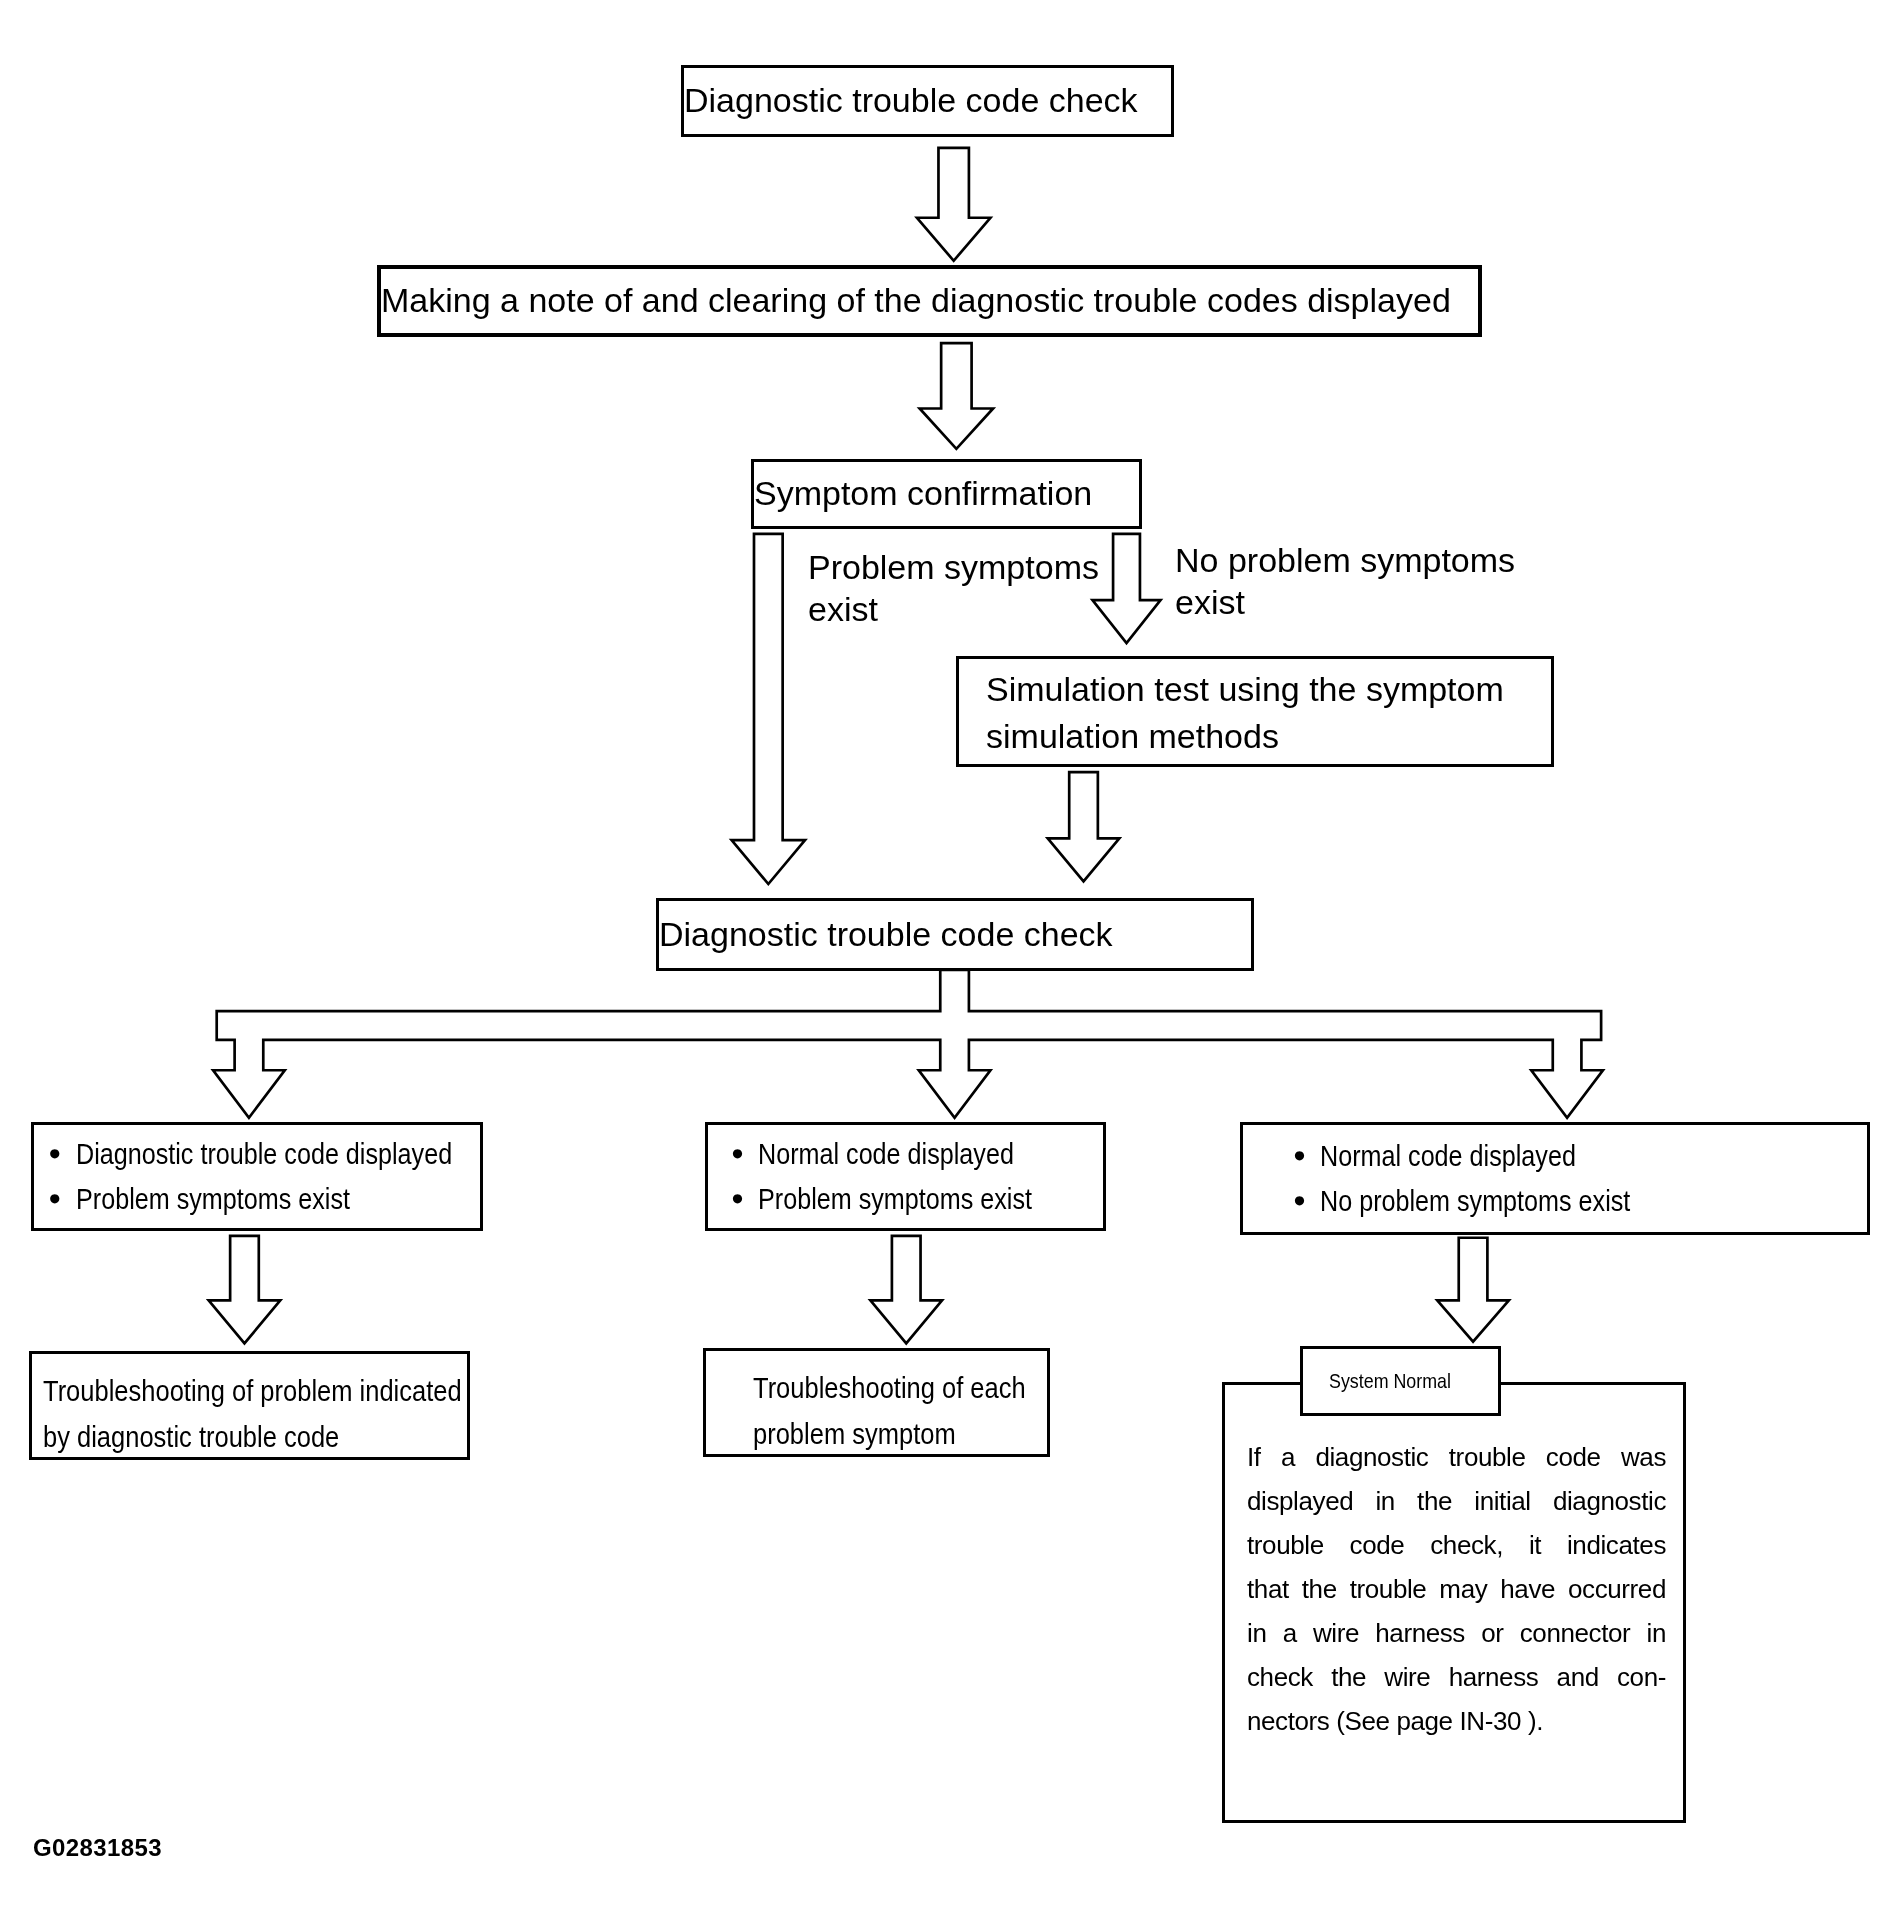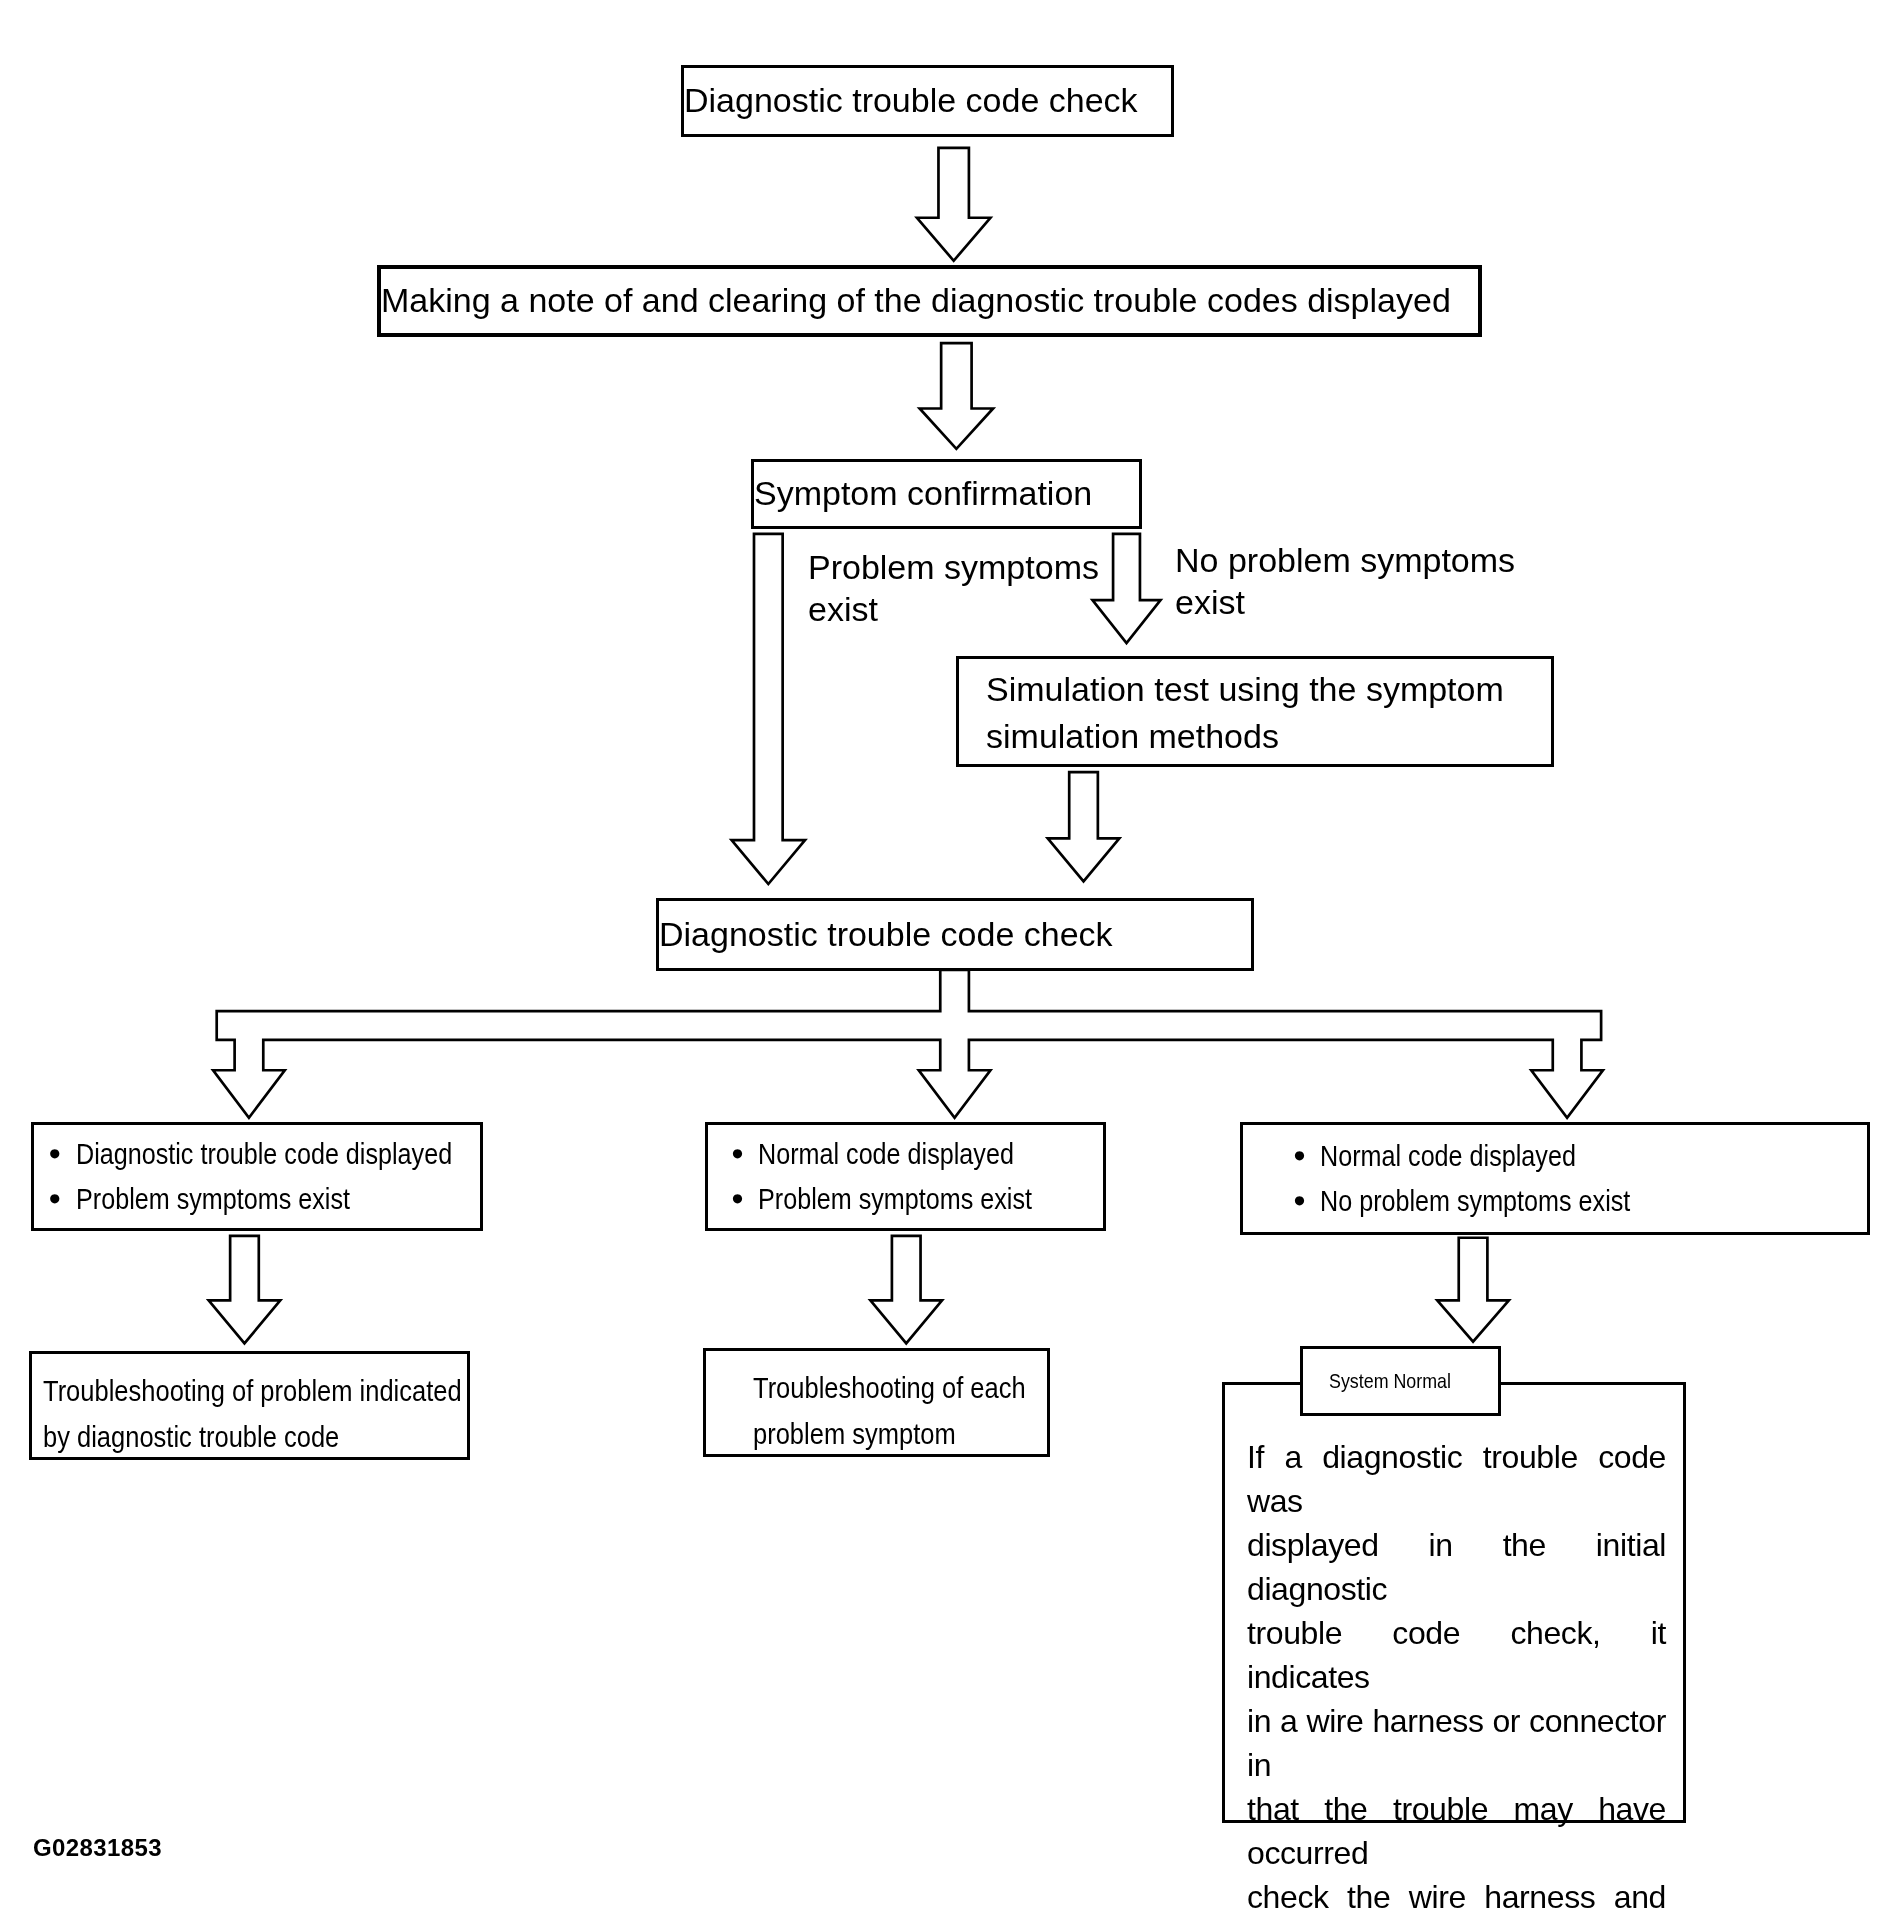--- a/index.html
+++ b/index.html
@@ -28,21 +28,21 @@
   .result .row { line-height:45px; }
   .lbl { position:absolute; font-size:34px; line-height:42px; }
   .lbl div { white-space:nowrap; }
   .bigbox { position:absolute; box-sizing:border-box; background:var(--paper); border:3.6px solid var(--ink); }
   .sysbox {
     position:absolute; box-sizing:border-box; background:var(--paper); border:3.6px solid var(--ink);
     display:flex; align-items:center; justify-content:center; font-size:21px;
   }
   .para { position:absolute; }
   .pline {
-    font-size:32px; line-height:44px; letter-spacing:-0.4px;
+    font-size:26px; line-height:44px; letter-spacing:-0.4px;
     text-align:justify; text-align-last:justify;
   }
   .pline.end { text-align-last:left; }
   .figcode { position:absolute; font-size:24px; font-weight:bold; letter-spacing:0.4px; }
 </style>
 </head>
 <body>
 
 <div class="canvas">
 
@@ -130,22 +130,22 @@
     <div class="row"><span class="rtxt">Troubleshooting of each</span></div>
     <div class="row"><span class="rtxt">problem symptom</span></div>
   </div>
 
   <div class="bigbox" style="left:1222px;top:1382px;width:464px;height:441px;"></div>
 
   <div class="para" style="left:1247px;top:1435px;width:419px;">
     <div class="pline">If a diagnostic trouble code was</div>
     <div class="pline">displayed in the initial diagnostic</div>
     <div class="pline">trouble code check, it indicates</div>
+    <div class="pline">that the trouble may have occurred</div>
     <div class="pline">in a wire harness or connector in</div>
-    <div class="pline">that the trouble may have occurred</div>
     <div class="pline">check the wire harness and con-</div>
     <div class="pline end">nectors (See page IN-30 ).</div>
   </div>
 
   <div class="sysbox" style="left:1300px;top:1346px;width:201px;height:70px;">
     <span class="cond">System Normal</span>
   </div>
 
   <div class="figcode" style="left:33px;top:1834px;">G02831853</div>
 

